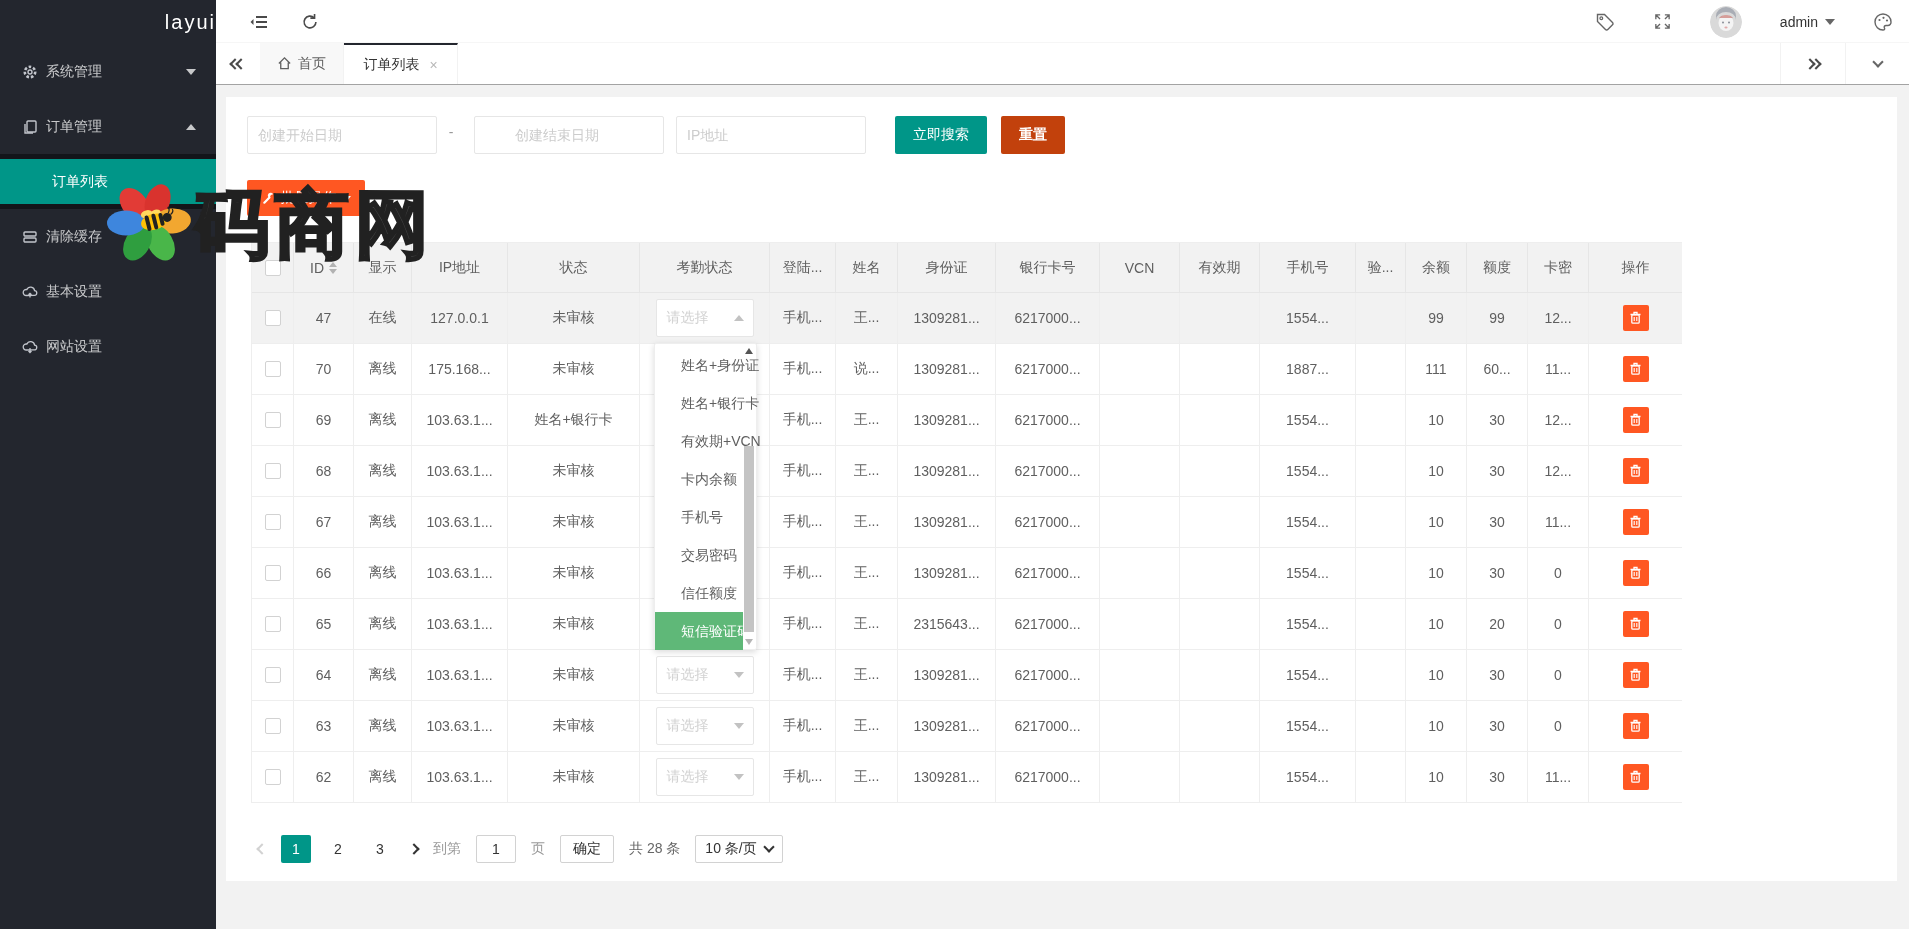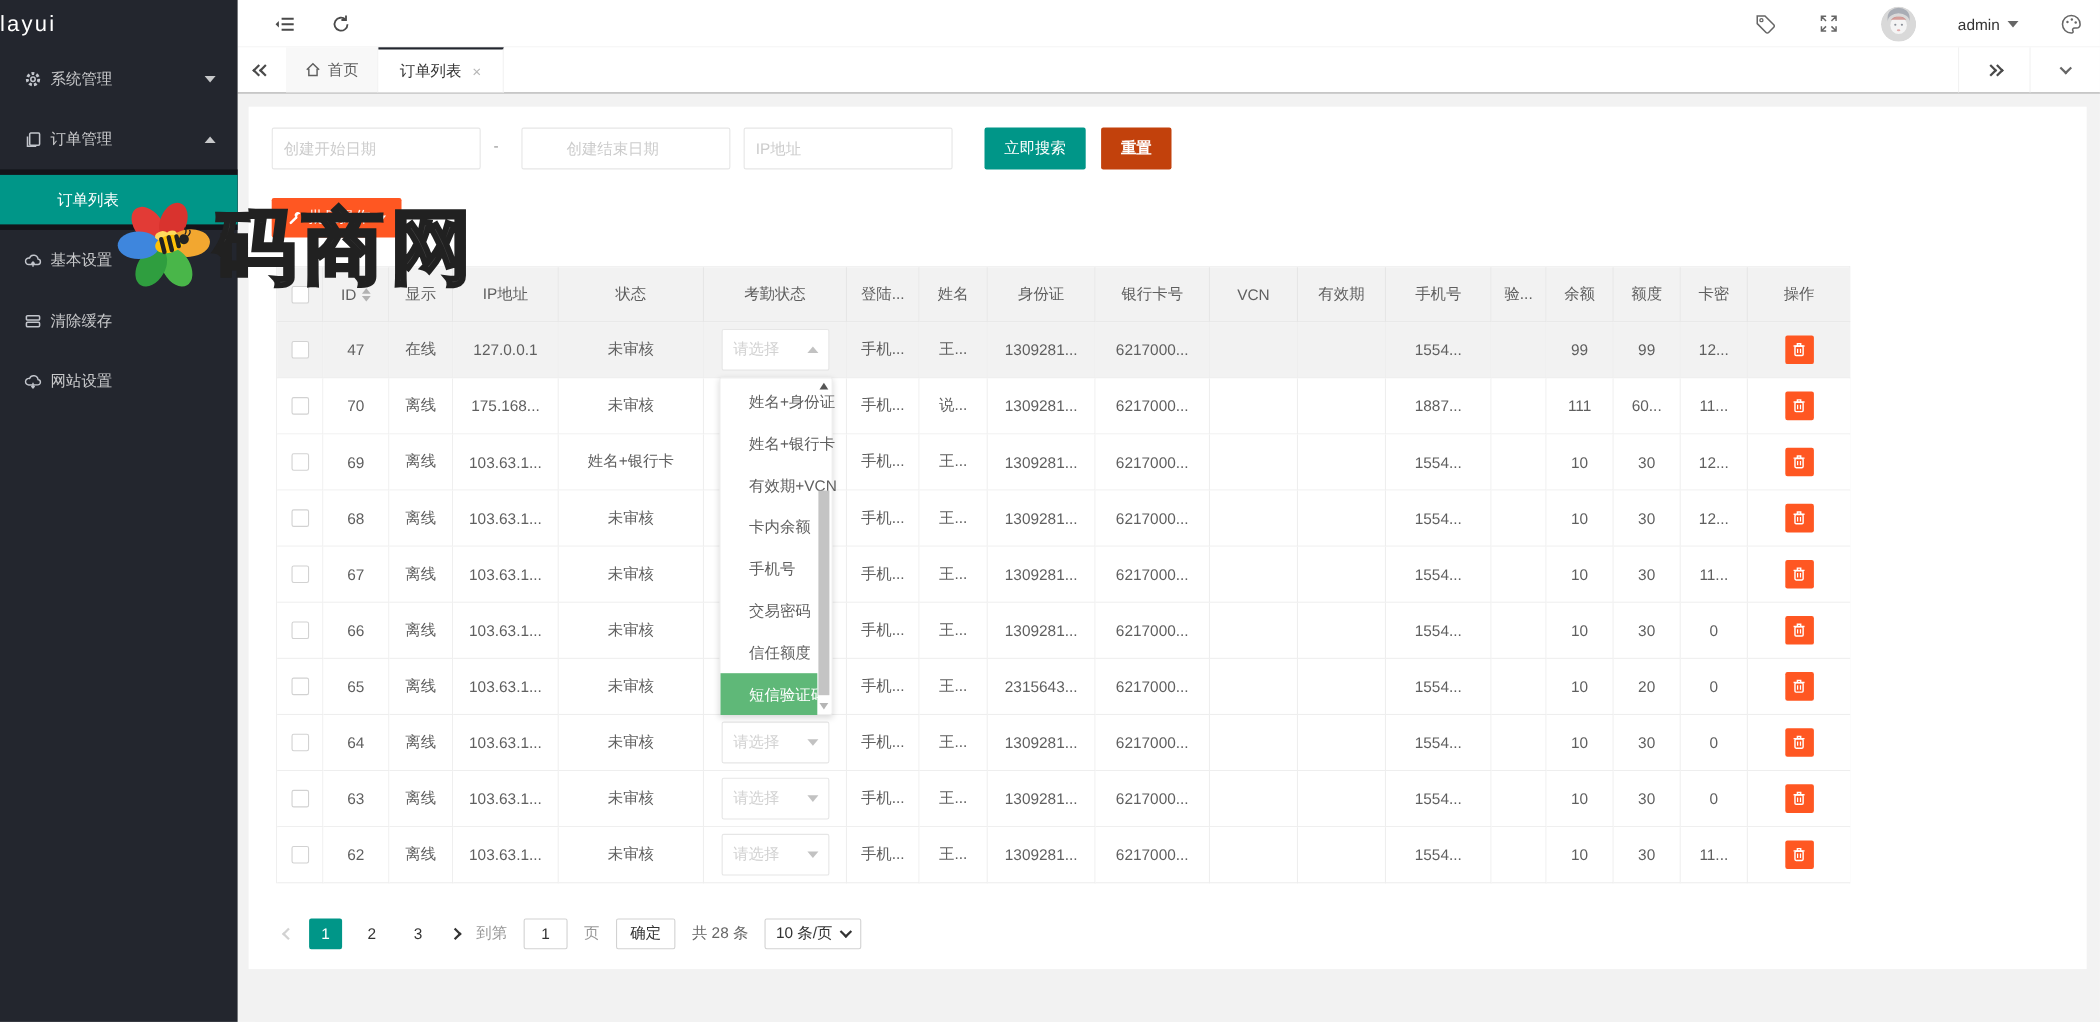--- a/index.html
+++ b/index.html
@@ -3,21 +3,21 @@
 <meta charset="utf-8">
 <style>
   * { margin:0; padding:0; box-sizing:border-box; }
   html,body { width:1909px; height:929px; }
   body {
     position:relative; overflow:hidden; background:#f2f2f2;
     font-family:"Liberation Sans","DejaVu Sans",sans-serif; font-size:14px; color:#5f5f5f;
   }
   
   .sidebar { position:absolute; left:0; top:0; width:216px; height:929px; background:#23262E; z-index:10; }
-  .logo { height:44px; line-height:44px; text-align:left; color:#fff; font-size:20px; letter-spacing:2px; }
+  .logo { height:44px; line-height:44px; text-align:right; color:#fff; font-size:20px; letter-spacing:2px; }
   .nitem { position:relative; height:55px; display:flex; align-items:center; color:rgba(255,255,255,.75); cursor:pointer; }
   .nitem .nicon { position:absolute; left:22px; width:16px; height:16px; }
   .nitem .nlabel { padding-left:46px; font-size:14px; }
   .tri { width:0; height:0; position:absolute; right:20px; }
   .tri.down { border-left:5px solid transparent; border-right:5px solid transparent; border-top:6px solid rgba(255,255,255,.75); }
   .tri.up   { border-left:5px solid transparent; border-right:5px solid transparent; border-bottom:6px solid rgba(255,255,255,.75); }
   .sub { background:#13151A; padding:5px 0; }
   .nactive { height:45px; line-height:45px; background:#009688; color:#fff; padding-left:52px; cursor:pointer; }
   
   .topbar { position:absolute; left:216px; top:0; right:0; height:43px; background:#fff; border-bottom:1px solid #f6f6f6; z-index:5; }
@@ -111,31 +111,31 @@
         <path d="M3 5 v9 h8" fill="none" stroke="#c2c5cc" stroke-width="1.4"></path>
       </svg>
     <span class="nlabel">订单管理</span>
     <i class="tri up"></i>
   </div>
   <div class="sub">
     <div class="nactive">订单列表</div>
   </div>
   <div class="nitem">
     <svg class="nicon" viewBox="0 0 16 16">
+        <rect x="2" y="3" width="12" height="4" rx="1" fill="none" stroke="#c2c5cc" stroke-width="1.4"></rect>
+        <rect x="2" y="9" width="12" height="4" rx="1" fill="none" stroke="#c2c5cc" stroke-width="1.4"></rect>
+      </svg>
+    <span class="nlabel">清除缓存</span>
+  </div>
+  <div class="nitem">
+    <svg class="nicon" viewBox="0 0 16 16">
         <path d="M4.5 11.5 a3 3 0 1 1 .4-5.9 a4 4 0 0 1 7.7 1 a2.4 2.4 0 0 1 -.5 4.8 z" fill="none" stroke="#c2c5cc" stroke-width="1.3"></path>
         <path d="M8 13.5 V9.5 M6.5 10.8 L8 9.3 L9.5 10.8" fill="none" stroke="#c2c5cc" stroke-width="1.3"></path>
       </svg>
     <span class="nlabel">基本设置</span>
-  </div>
-  <div class="nitem">
-    <svg class="nicon" viewBox="0 0 16 16">
-        <rect x="2" y="3" width="12" height="4" rx="1" fill="none" stroke="#c2c5cc" stroke-width="1.4"></rect>
-        <rect x="2" y="9" width="12" height="4" rx="1" fill="none" stroke="#c2c5cc" stroke-width="1.4"></rect>
-      </svg>
-    <span class="nlabel">清除缓存</span>
   </div>
   <div class="nitem">
     <svg class="nicon" viewBox="0 0 16 16">
         <path d="M4.5 11 a3 3 0 1 1 .4-5.9 a4 4 0 0 1 7.7 1 a2.4 2.4 0 0 1 -.5 4.8 z" fill="none" stroke="#c2c5cc" stroke-width="1.3"></path>
         <path d="M8 9 v4.5 M6.5 12 L8 13.6 L9.5 12" fill="none" stroke="#c2c5cc" stroke-width="1.3"></path>
       </svg>
     <span class="nlabel">网站设置</span>
   </div>
 </div>
 

